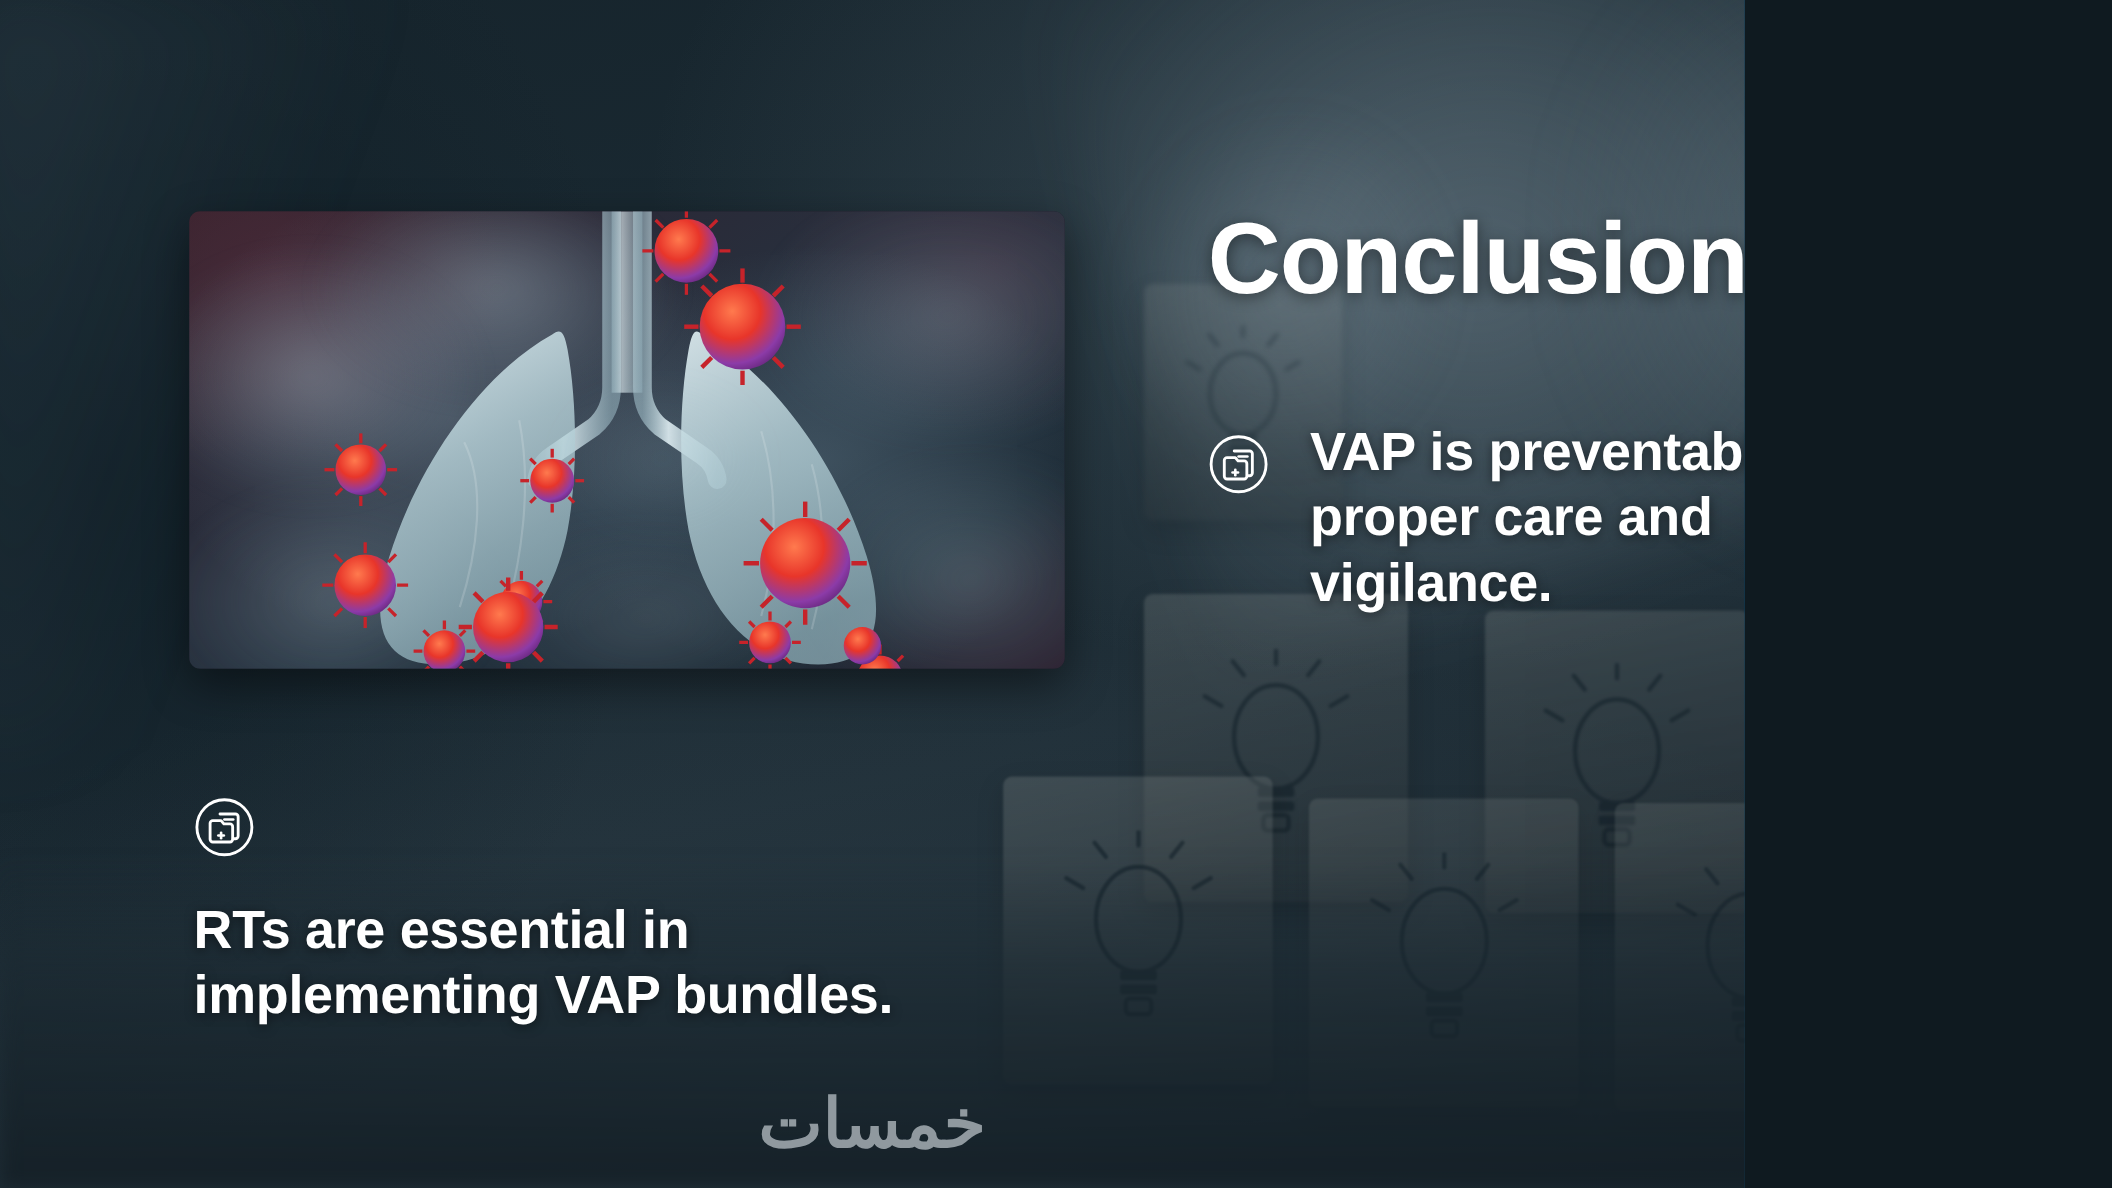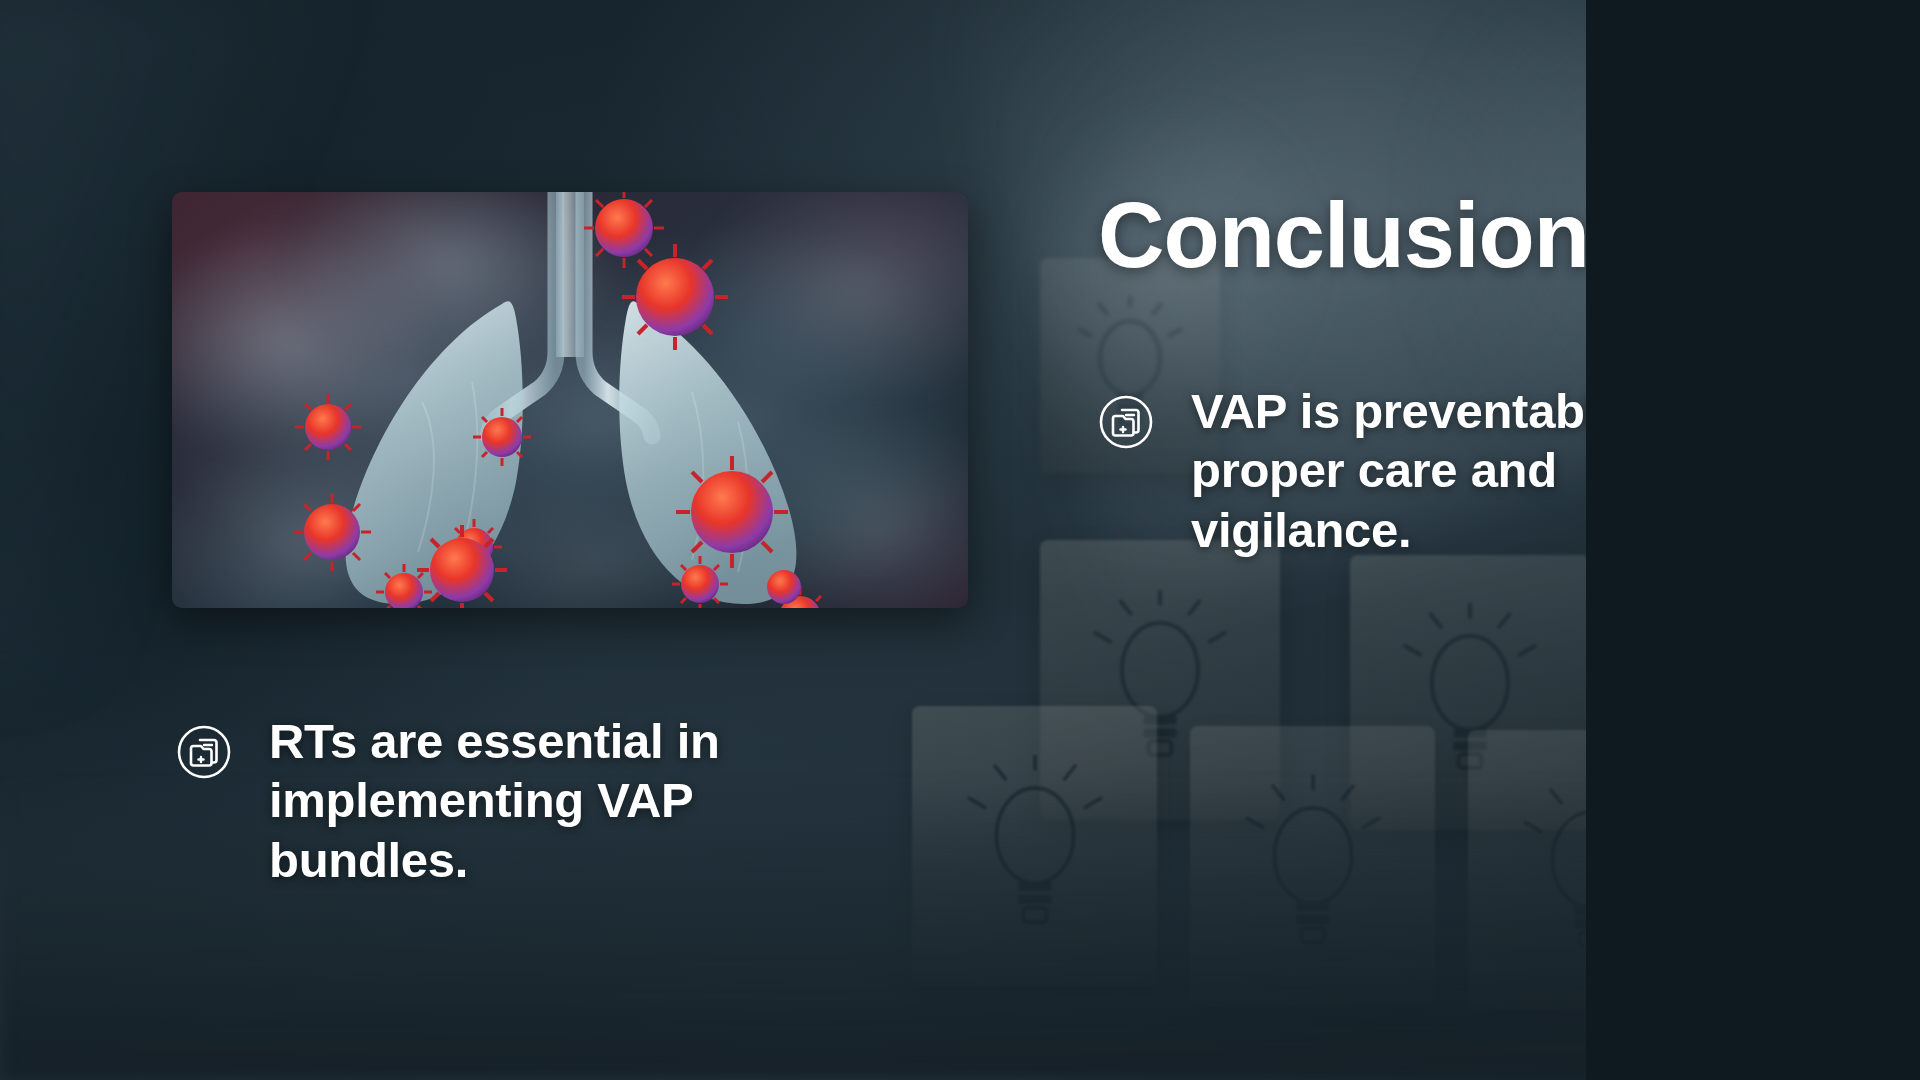--- a/index.html
+++ b/index.html
@@ -157,21 +157,21 @@
   .bullet .bullet-text {
     color: #ffffff;
     font-size: 49px;
     font-weight: 700;
     line-height: 1.21;
     letter-spacing: -0.3px;
     text-shadow: 0 2px 10px rgba(0,0,0,0.5);
   }
 
   #bullet-vap      { left: 1098px; top: 382px; width: 690px; }
-  #bullet-rts      { left: 176px;  top: 712px; width: 660px; }
+  #bullet-rts      { left: 176px;  top: 712px; width: 660px; flex-direction: column; }
   #bullet-protocols{ left: 1098px; top: 712px; width: 700px; }
 
   
   .watermark {
     position: absolute;
     left: 0;
     right: 0;
     bottom: 22px;
     text-align: center;
     color: #97a0a6;
@@ -533,14 +533,15 @@
         <line x1="28" y1="21" x2="36" y2="21" stroke="#ffffff" stroke-width="2.4" stroke-linecap="round"></line>
         <path d="M17.5 22 H25 l2.5 3 H33 a2.5 2.5 0 0 1 2.5 2.5 V39 a2.5 2.5 0 0 1 -2.5 2.5 H17.5 A2.5 2.5 0 0 1 15 39 V24.5 A2.5 2.5 0 0 1 17.5 22 Z" fill="none" stroke="#ffffff" stroke-width="2.6" stroke-linejoin="round"></path>
         <line x1="25" y1="33" x2="25" y2="38" stroke="#ffffff" stroke-width="2.4" stroke-linecap="round"></line>
         <line x1="22.5" y1="35.5" x2="27.5" y2="35.5" stroke="#ffffff" stroke-width="2.4" stroke-linecap="round"></line>
       </svg>
     </span>
     <span class="bullet-text">RTs are essential in implementing VAP bundles.</span>
   </div>
 
 
+  <div class="watermark">خمسات</div>
 
 </div>
 
 </body></html>

